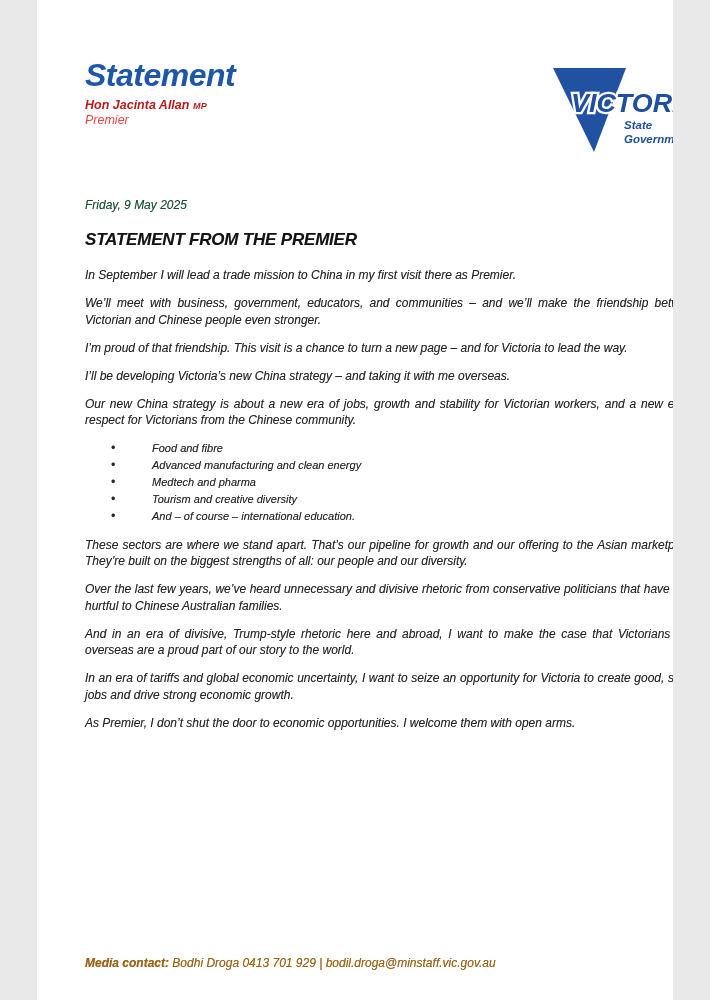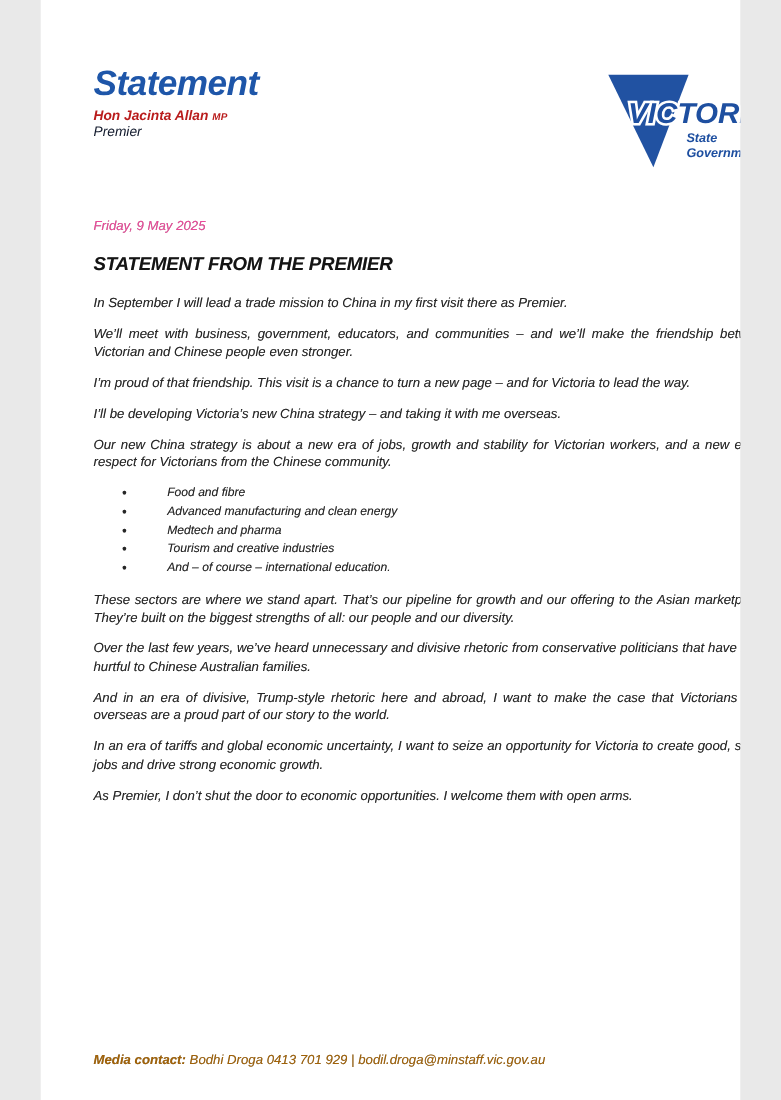--- a/index.html
+++ b/index.html
@@ -37,42 +37,42 @@
     line-height: 14px;
   }
   .author-postnom {
     font-size: 9px;
     font-weight: 700;
     letter-spacing: 0.3px;
   }
   .author-role {
     font-size: 12.5px;
     font-weight: 400;
-    color: #0f172a;
+    color: #ef4444;
     line-height: 15px;
   }
   
   .logo {
     position: absolute;
     left: 508px;
     top: 59px;
     width: 162px;
     height: 95px;
   }
   
   .doc-body {
     position: absolute;
     top: 197px;
     left: 48px;
     width: 615px;
     text-shadow: 0 0 0.5px rgba(40,40,40,0.45);
   }
   .doc-date {
     font-size: 12px;
-    color: #ec4899;
+    color: #14532d;
     line-height: 16px;
     margin-bottom: 15px;
   }
   .doc-title {
     font-size: 17px;
     font-weight: 700;
     color: #141414;
     letter-spacing: -0.2px;
     line-height: 24px;
     margin-bottom: 15px;
@@ -141,21 +141,21 @@
     <p class="para">In September I will lead a trade mission to China in my first visit there as Premier.</p>
     <p class="para">We’ll meet with business, government, educators, and communities – and we’ll make the friendship between Victorian and Chinese people even stronger.</p>
     <p class="para">I’m proud of that friendship. This visit is a chance to turn a new page – and for Victoria to lead the way.</p>
     <p class="para">I’ll be developing Victoria’s new China strategy – and taking it with me overseas.</p>
     <p class="para">Our new China strategy is about a new era of jobs, growth and stability for Victorian workers, and a new era of respect for Victorians from the Chinese community.</p>
 
     <ul class="bullets">
       <li class="bullet-item">Food and fibre</li>
       <li class="bullet-item">Advanced manufacturing and clean energy</li>
       <li class="bullet-item">Medtech and pharma</li>
-      <li class="bullet-item">Tourism and creative industries</li>
+      <li class="bullet-item">Tourism and creative diversity</li>
       <li class="bullet-item">And – of course – international education.</li>
     </ul>
 
     <p class="para">These sectors are where we stand apart. That’s our pipeline for growth and our offering to the Asian marketplace. They’re built on the biggest strengths of all: our people and our diversity.</p>
     <p class="para">Over the last few years, we’ve heard unnecessary and divisive rhetoric from conservative politicians that have been hurtful to Chinese Australian families.</p>
     <p class="para">And in an era of divisive, Trump-style rhetoric here and abroad, I want to make the case that Victorians from overseas are a proud part of our story to the world.</p>
     <p class="para">In an era of tariffs and global economic uncertainty, I want to seize an opportunity for Victoria to create good, stable jobs and drive strong economic growth.</p>
     <p class="para">As Premier, I don’t shut the door to economic opportunities. I welcome them with open arms.</p>
   </div>
 

